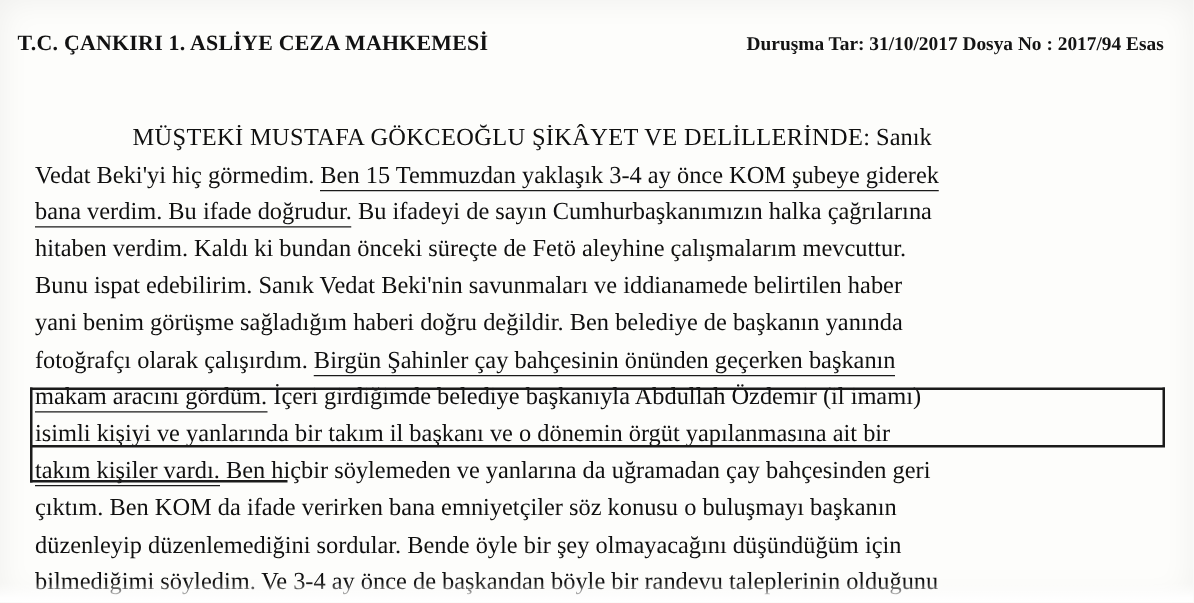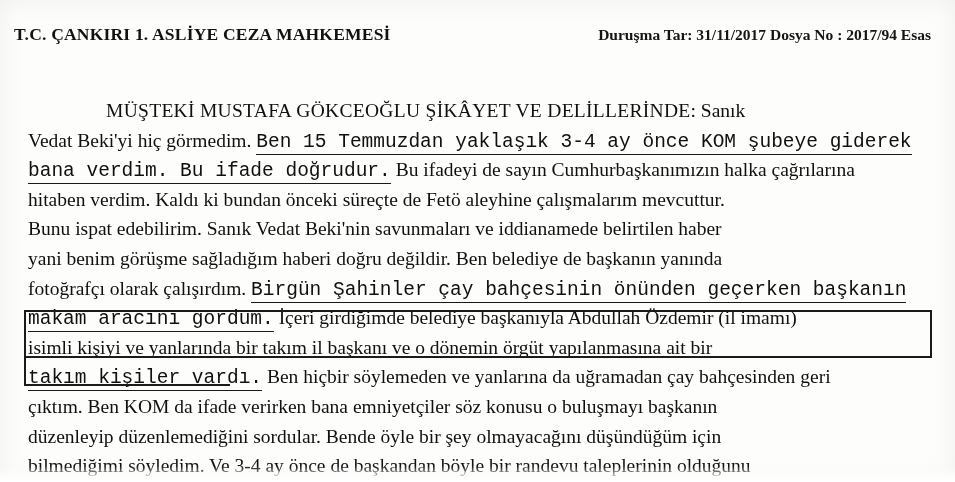--- a/index.html
+++ b/index.html
@@ -70,21 +70,20 @@
   .line.first {
     text-indent: 0;
   }
   .bold {
     font-weight: normal;
     letter-spacing: 0.3px;
   }
   .u {
     border-bottom: 1.6px solid #1a1a1a;
     padding-bottom: 1px;
-    font-family: Liberation Mono, monospace;
   }
   .indent-title {
     display: inline-block;
     width: 78px;
   }
   
   #box-left {
     position: absolute;
     left: 24px;
     top: 310px;
@@ -137,21 +136,21 @@
     opacity: 0.55;
   }
 </style>
 </head>
 <body>
 
 <div id="page">
 
   <div class="header-row">
     <div class="court-name">T.C. ÇANKIRI 1. ASLİYE CEZA MAHKEMESİ</div>
-    <div class="header-meta">Duruşma Tar: 31/11/2017 Dosya No : 2017/94 Esas</div>
+    <div class="header-meta">Duruşma Tar: 31/10/2017 Dosya No : 2017/94 Esas</div>
   </div>
 
   <div class="body-block">
 
     <div class="line first">
       <span class="indent-title"></span><span class="bold">MÜŞTEKİ MUSTAFA GÖKCEOĞLU ŞİKÂYET VE DELİLLERİNDE</span><span>: Sanık</span>
     </div>
 
     <div class="line">
       <span>Vedat Beki'yi hiç görmedim. </span><span class="u">Ben 15 Temmuzdan yaklaşık 3-4 ay önce KOM şubeye giderek</span>

